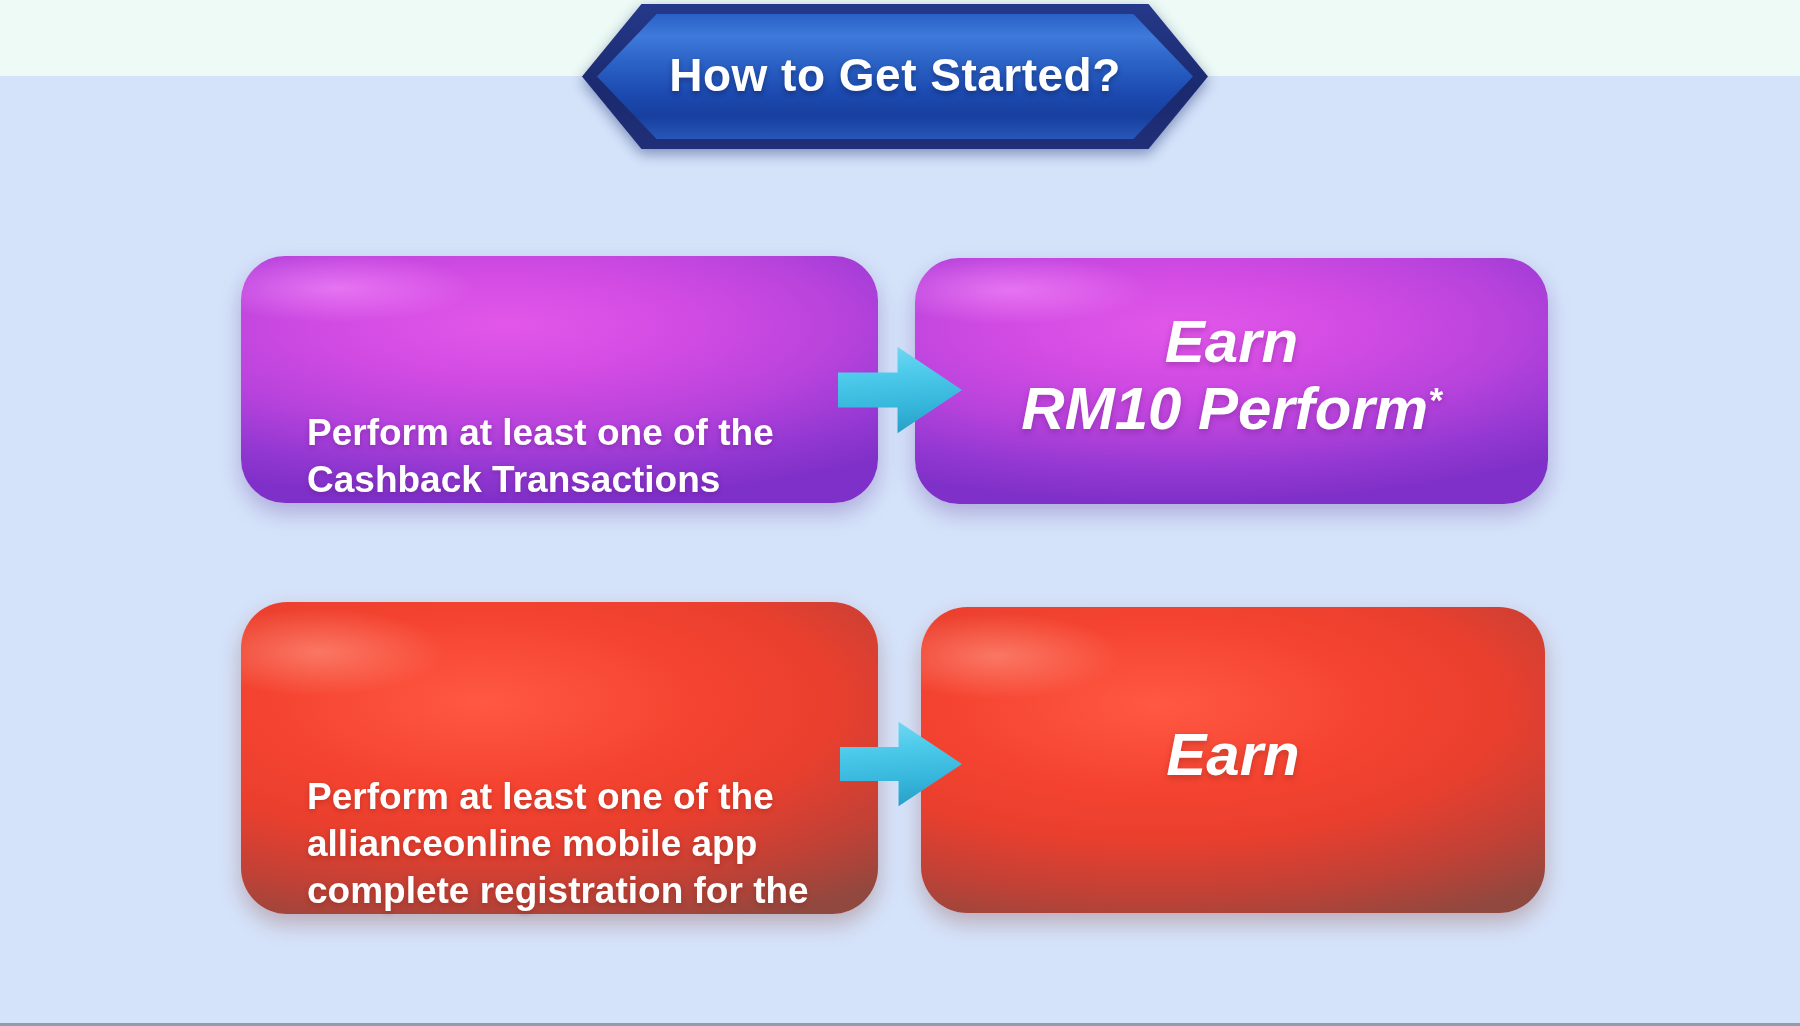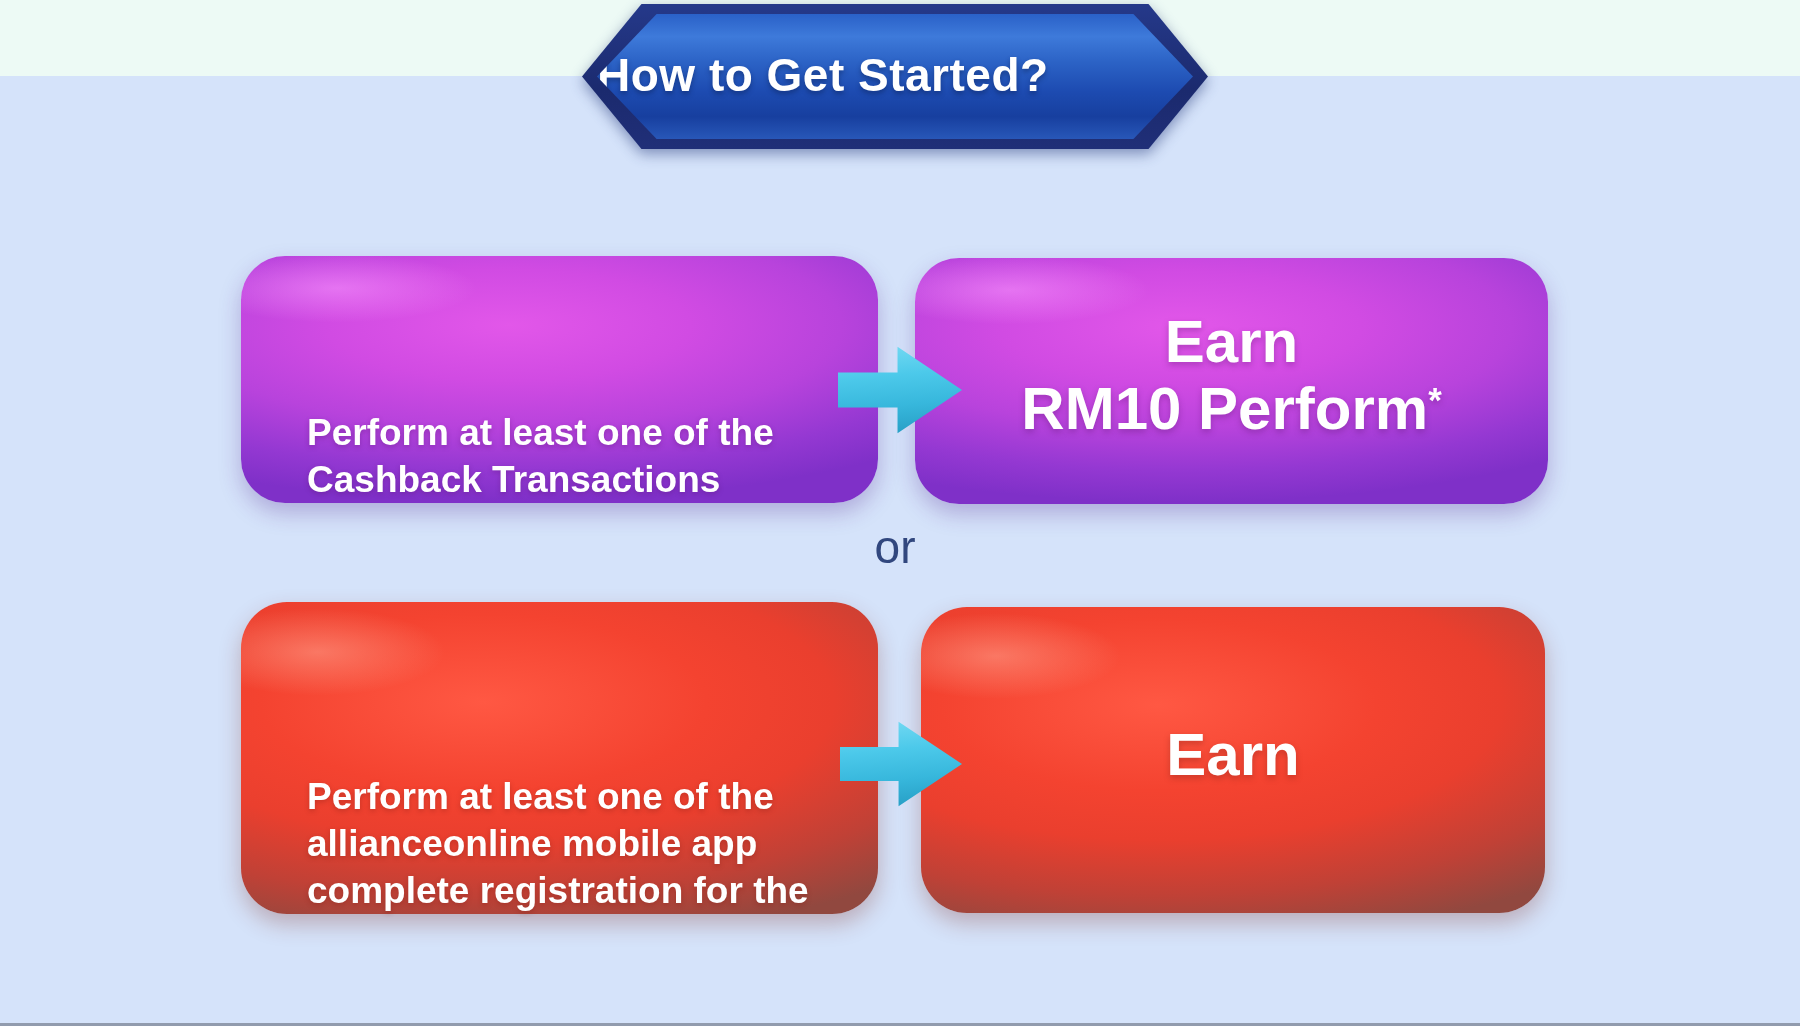--- a/index.html
+++ b/index.html
@@ -43,20 +43,21 @@
   }
   .banner-inner {
     position: absolute;
     inset: 10px 15px;
     clip-path: polygon(0 50%, 10% 0, 90% 0, 100% 50%, 90% 100%, 10% 100%);
     background: linear-gradient(180deg,
       #2a61c8 0%, #3e7ada 18%, #2c63c6 38%,
       #1d4bb1 62%, #173f9f 82%, #2857b8 100%);
     display: flex;
     align-items: center;
+    justify-content: center;
   }
   .banner-title {
     color: #ffffff;
     font-size: 46px;
     font-weight: bold;
     letter-spacing: 0.5px;
     padding-bottom: 4px;
     text-shadow: 0 3px 5px rgba(10, 30, 80, 0.45);
   }
 
@@ -107,20 +108,21 @@
     justify-content: center;
     align-items: center;
     height: 100%;
     padding-bottom: 12px;
     box-sizing: border-box;
     color: #ffffff;
     font-weight: bold;
     font-size: 60px;
     line-height: 67px;
     text-align: center;
+    font-style: italic;
   }
   .purple .reward-text { text-shadow: 0 3px 6px rgba(90, 20, 110, 0.35); }
   .red .reward-text { text-shadow: 0 3px 6px rgba(120, 30, 20, 0.35); }
   .asterisk {
     font-size: 0.58em;
     vertical-align: 0.5em;
     line-height: 0;
   }
 
   
@@ -168,21 +170,20 @@
 
   <div class="arrow arrow-1"></div>
 
   <div class="box purple reward-box-1">
     <div class="reward-text">
       <div>Earn</div>
       <div><span>RM10 Perform</span><span class="asterisk">*</span></div>
     </div>
   </div>
 
-  <div class="or-label">or</div>
 
   <div class="box red step-box-2">
     <div class="step-text">
       <div>Perform at least one of the</div>
       <div>allianceonline mobile app</div>
       <div>complete registration for the</div>
     </div>
   </div>
 
   <div class="arrow arrow-2"></div>

